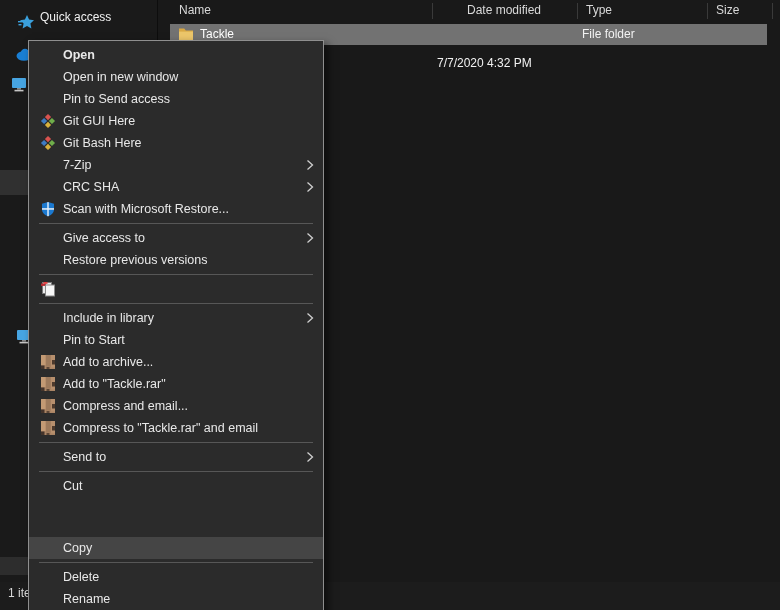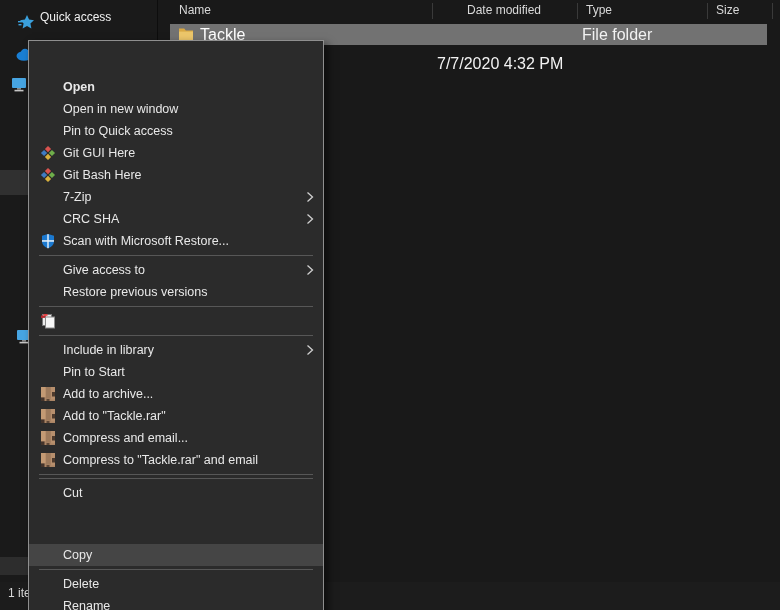--- a/index.html
+++ b/index.html
@@ -12,34 +12,34 @@
   #sidebar{position:absolute;left:0;top:0;width:157px;height:610px;background:#1a1a1a;border-right:1px solid #0d0d0d;}
   .side-item{position:absolute;left:0;width:157px;height:24px;display:flex;align-items:flex-start;color:#f0f0f0;font-size:12px;}
   .side-hover{position:absolute;left:0;width:157px;background:#303030;}
   
   #main{position:absolute;left:157px;top:0;right:0;height:610px;}
   #colhead{position:absolute;left:4px;top:0;right:0;height:22px;}
   .col-label{position:absolute;top:3px;font-size:12px;color:#d9d9d9;white-space:nowrap;}
   .col-div{position:absolute;top:3px;height:16px;width:1px;background:#3a3a3a;}
   .file-row{position:absolute;left:0;top:24px;height:21px;right:0;}
   .row-hl{position:absolute;left:13px;top:0;width:597px;height:21px;background:#727272;}
-  .cell{position:absolute;top:0;height:21px;line-height:21px;font-size:16px;color:#fff;white-space:nowrap;}
+  .cell{position:absolute;top:0;height:21px;line-height:21px;font-size:12px;color:#fff;white-space:nowrap;}
   .cell.dim{color:#f2f2f2;}
   
   #statusbar{position:absolute;left:0;top:582px;width:780px;height:28px;background:#1c1c1c;}
   #statusbar .txt{position:absolute;left:8px;top:4px;font-size:12px;color:#d8d8d8;}
   
   #ctxmenu{
     position:absolute;left:28px;top:40px;width:294px;z-index:10;
     background:#2b2b2b;border:1px solid #8f8f8f;padding:3px 0;
     box-shadow:4px 4px 8px rgba(0,0,0,.55);
   }
   .mi{position:relative;height:22px;line-height:22px;padding:0 10px 0 34px;
       font-size:12.5px;color:#e8e8e8;white-space:nowrap;}
-  .mi.bold{font-weight:bold;margin-top:32px;}
+  .mi.bold{font-weight:bold;}
   .mi.hl{background:#454545;margin-top:40px;}
   .mi .ic{position:absolute;left:11px;top:3px;width:16px;height:16px;}
   .mi .chev{position:absolute;right:9px;top:5px;width:8px;height:12px;}
   .sep{margin:3px 10px;border-top:1px solid #575757;height:0;}
   svg{display:block;}
 </style>
 </head>
 <body>
 
 <div id="root">
@@ -113,21 +113,21 @@
       </div>
   </div>
 
   <div id="statusbar">
     <span class="txt">1 item</span>
   </div>
 
   <div id="ctxmenu">
       <div class="mi bold"><span>Open</span></div>
       <div class="mi"><span>Open in new window</span></div>
-      <div class="mi"><span>Pin to Quick access</span></div>
+      <div class="mi"><span>Pin to Send access</span></div>
       <div class="mi"><span class="ic">
           <svg width="16" height="16" viewBox="0 0 16 16">
             <g transform="rotate(45 8 8)">
       <rect x="3" y="3" width="4.4" height="4.4" fill="#d9534f"></rect>
       <rect x="8.6" y="3" width="4.4" height="4.4" fill="#6fae4a"></rect>
       <rect x="3" y="8.6" width="4.4" height="4.4" fill="#3f7cc3"></rect>
       <rect x="8.6" y="8.6" width="4.4" height="4.4" fill="#d9b23e"></rect>
             </g>
           </svg>
         </span><span>Git GUI Here</span></div>
@@ -219,20 +219,25 @@
       <rect x="1" y="1" width="14" height="14" fill="#ab8565"></rect>
       <rect x="1" y="1" width="4.5" height="10" fill="#c39a74"></rect>
       <rect x="6" y="1" width="4.5" height="11.5" fill="#9d7a5c"></rect>
       <rect x="11" y="1" width="4" height="12.5" fill="#b78f6d"></rect>
       <rect x="1" y="11.5" width="3.5" height="3.5" fill="#43332a"></rect>
       <rect x="12" y="6" width="3" height="4.5" fill="#4d3a2d"></rect>
       <rect x="6.5" y="13" width="3" height="2" fill="#5c4636"></rect>
           </svg>
         </span><span>Compress to "Tackle.rar" and email</span></div>
       <div class="sep"></div>
+      <div class="mi"><span>Send to</span><span class="chev">
+          <svg width="8" height="12" viewBox="0 0 8 12">
+  <polyline points="1.5,1.5 6.5,6 1.5,10.5" fill="none" stroke="#cfcfcf" stroke-width="1.3"></polyline>
+          </svg>
+        </span></div>
       <div class="sep"></div>
       <div class="mi"><span>Cut</span></div>
       <div class="mi hl"><span>Copy</span></div>
       <div class="sep"></div>
       <div class="mi"><span>Delete</span></div>
       <div class="mi"><span>Rename</span></div>
       <div class="sep"></div>
       <div class="mi"><span>Properties</span></div>
     </div>
 

